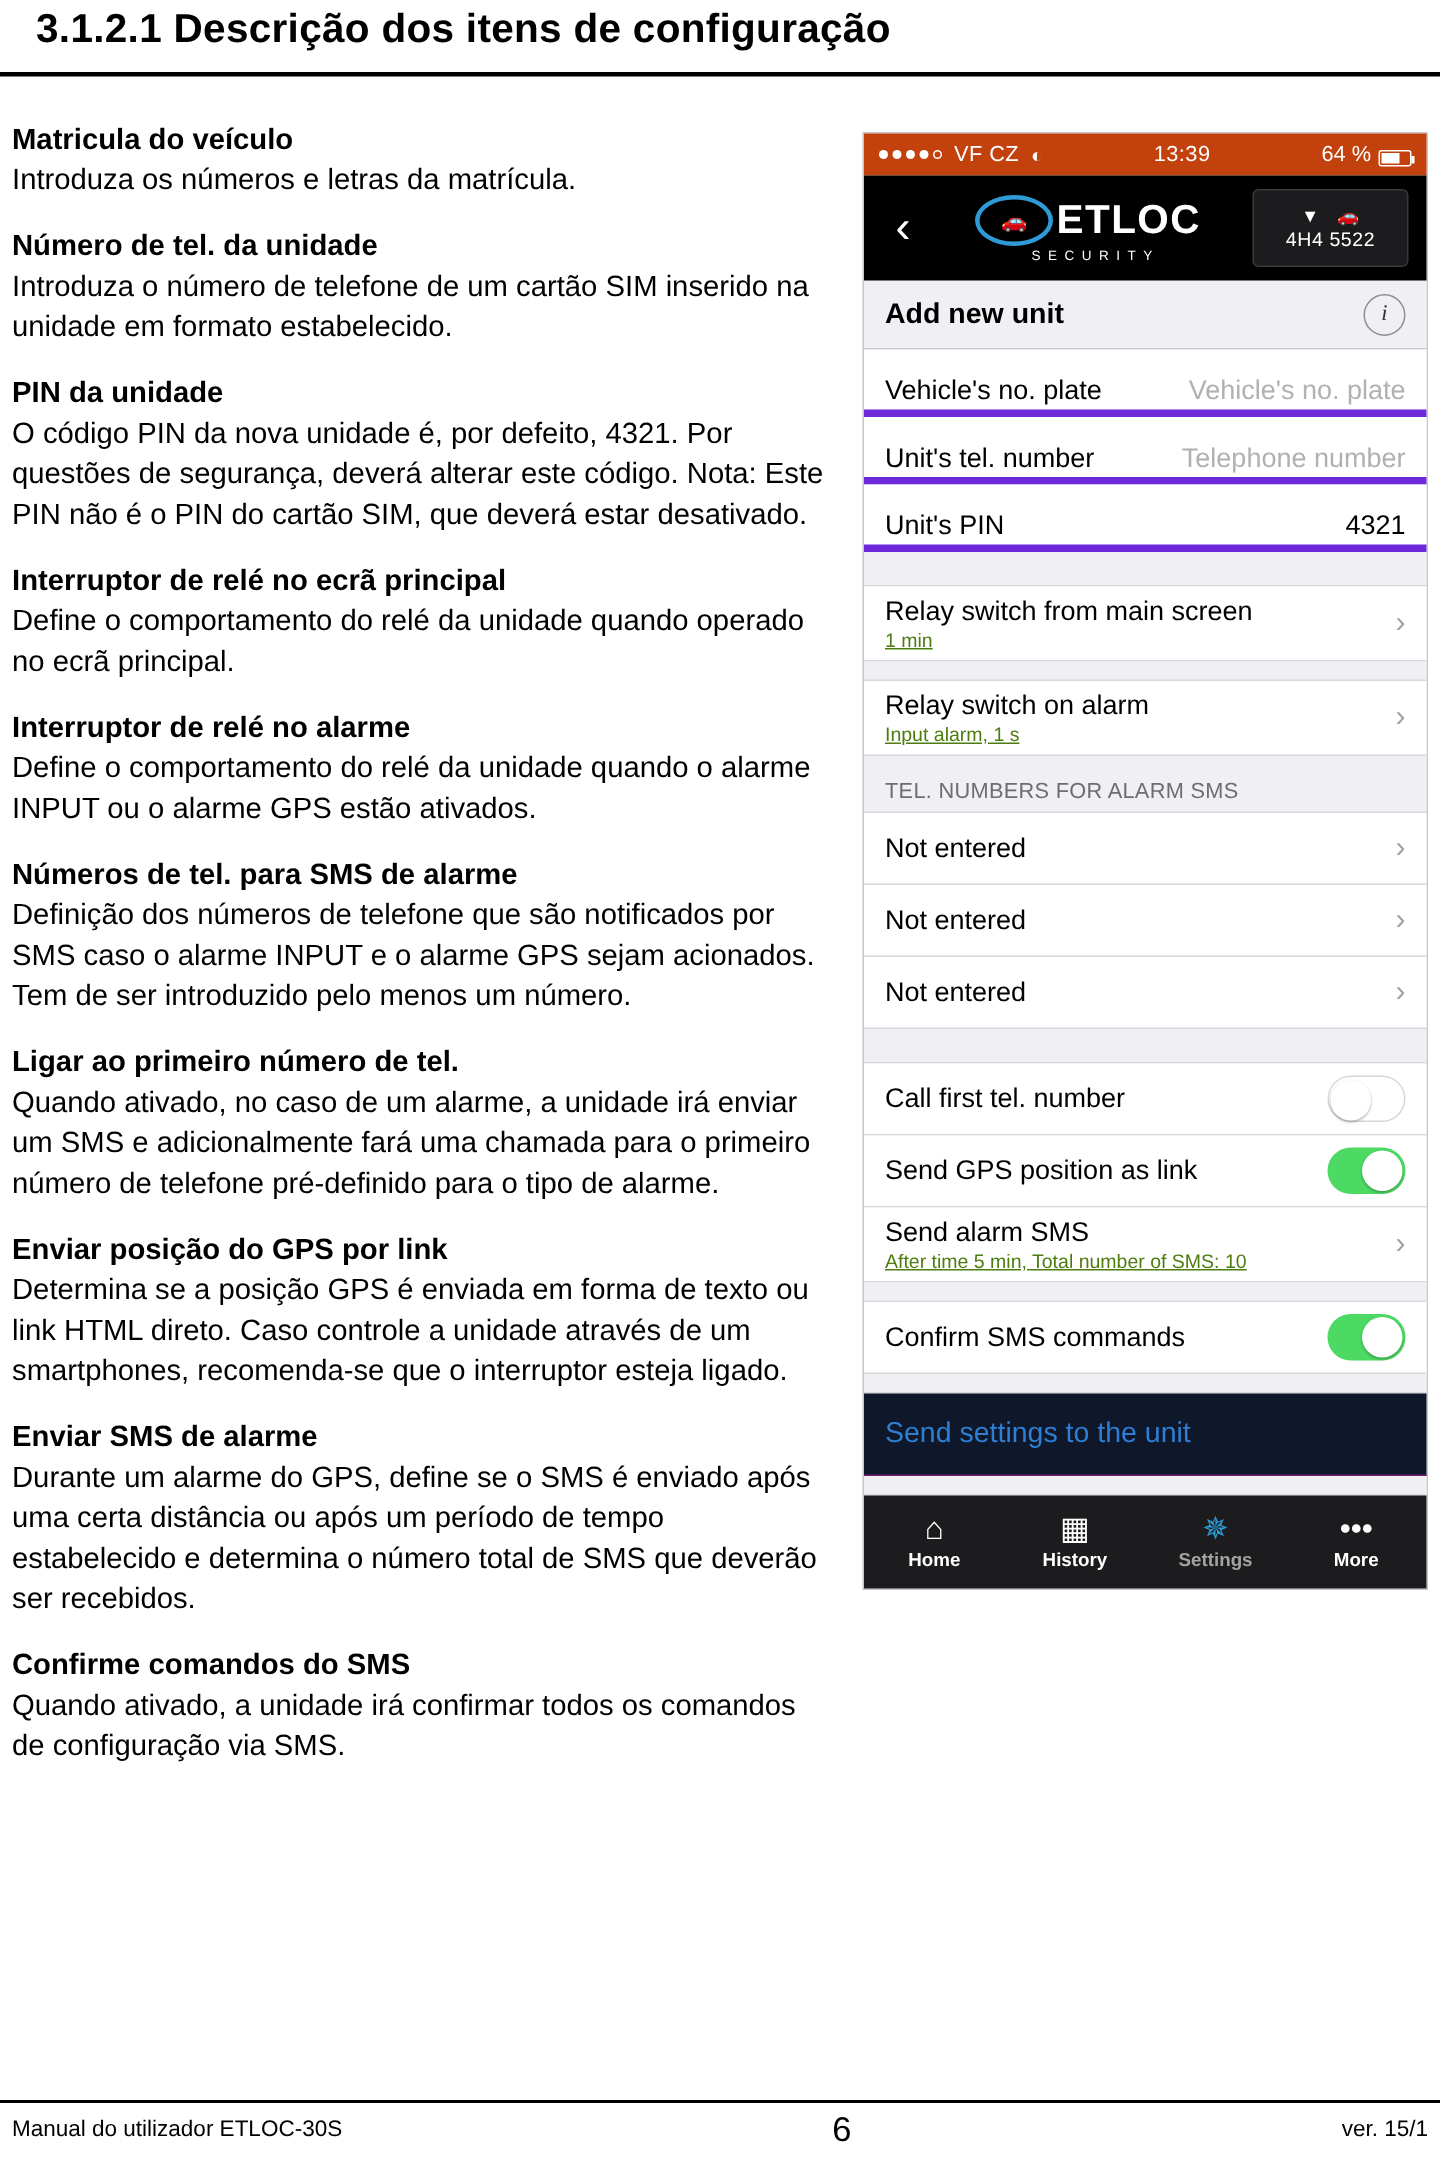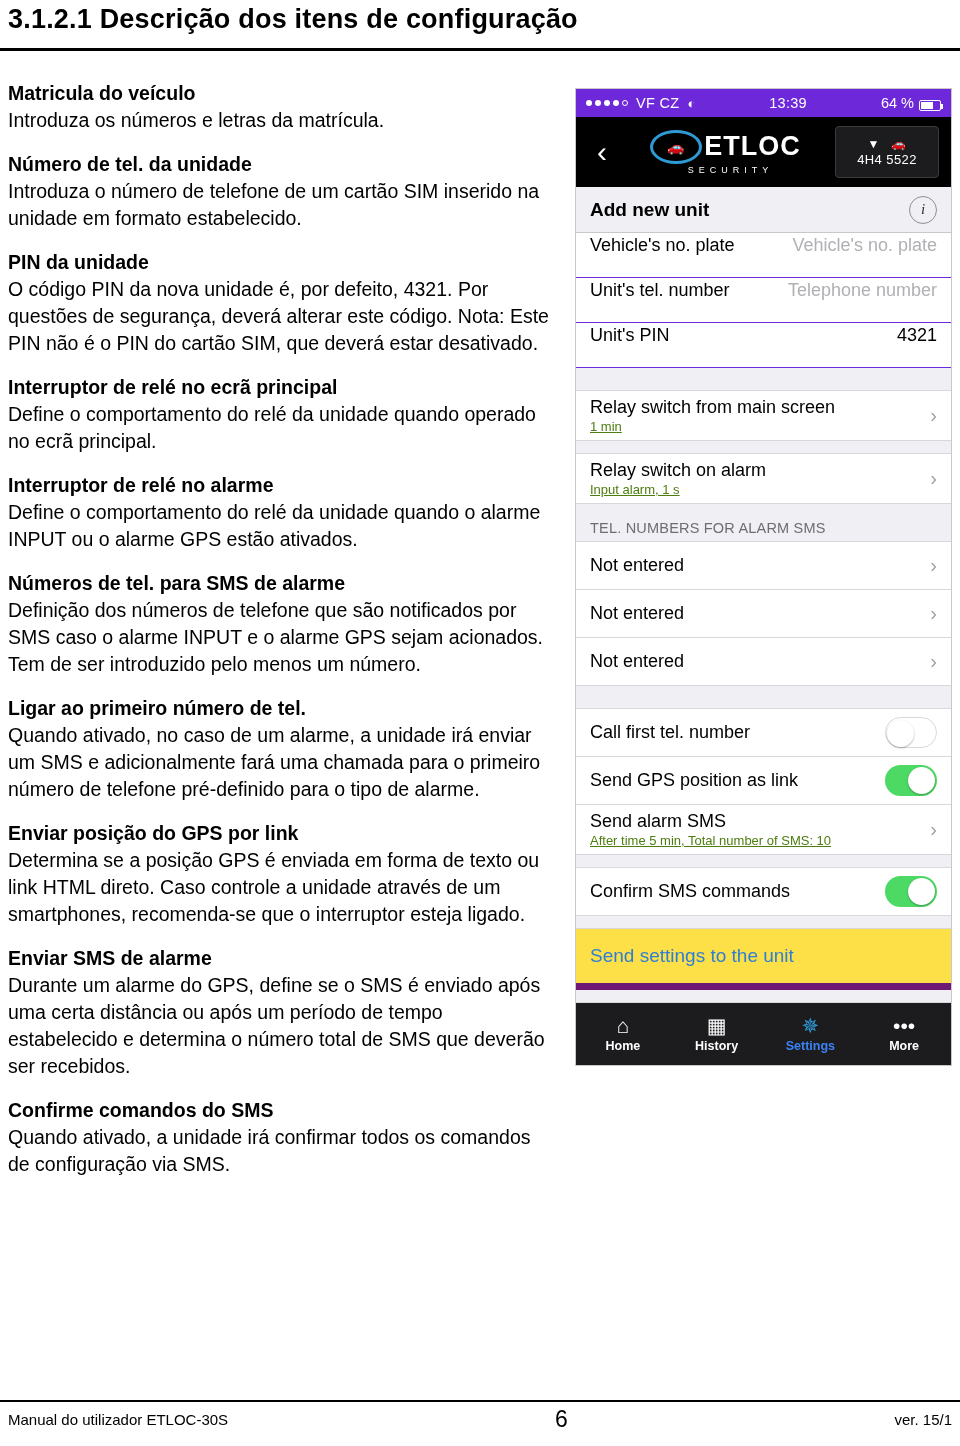--- a/index.html
+++ b/index.html
@@ -12,21 +12,21 @@
     overflow:hidden;
   }
   .page {
     position:relative;
     width:960px; height:1446px;
     box-sizing:border-box;
   }
   
   .heading {
     position:absolute;
-    left:8px; top:4px;
+    left:24px; top:4px;
     font-size:27px;
     font-weight:bold;
     letter-spacing:0.2px;
   }
   .rule {
     position:absolute;
     left:0; top:48px;
     width:960px; height:3px;
     background:#000;
   }
@@ -50,21 +50,21 @@
   .phone {
     position:absolute;
     left:575px; top:88px;
     width:377px;
     background:#efeff4;
     border:1px solid #c8c7cc;
     box-sizing:border-box;
   }
   .statusbar {
     height:28px;
-    background:#6d28d9;
+    background:#c2410c;
     color:#fff;
     display:flex;
     align-items:center;
     font-size:14.5px;
     padding:0 10px;
     box-sizing:border-box;
   }
   .sb-left { display:flex; align-items:center; gap:4px; }
   .dots { display:flex; gap:3px; align-items:center; }
   .dot { width:6px; height:6px; border-radius:50%; background:#fff; }
@@ -145,24 +145,24 @@
   .info-circle {
     width:26px; height:26px; border-radius:50%;
     border:1.5px solid #8e8e93;
     color:#333;
     display:flex; align-items:center; justify-content:center;
     font-size:15px; font-style:italic; font-family:"Liberation Serif", serif;
   }
   .row {
     background:#fff;
     min-height:45px;
-    display:flex; align-items:flex-start;
+    display:flex; align-items:flex-end;
     padding:0 14px;
     box-sizing:border-box;
-    border-bottom:1px solid #6d28d9;
+    border-bottom:5px solid #6d28d9;
     font-size:18px;
   }
   .row .lbl { color:#000; }
   .row .val { margin-left:auto; color:#000; }
   .row .ph { margin-left:auto; color:#b0b0b5; }
   .row.value-row { padding-top:2px; padding-bottom:2px; }
 
   .row2 {
     background:#fff;
     display:flex; align-items:center;
@@ -196,44 +196,44 @@
   }
   .toggle.off { background:#fff; border:1px solid #d8d8dc; }
   .toggle.on { background:#4cd964; }
   .knob {
     position:absolute; top:2px; width:27px; height:27px; border-radius:50%;
     background:#fff; box-shadow:0 1px 2px rgba(0,0,0,0.3);
   }
   .toggle.off .knob { left:1px; }
   .toggle.on .knob { right:2px; }
   .link-row {
-    background:#fde047;
+    background:#0f172a;
     min-height:50px;
     display:flex; align-items:center;
     padding:16px 14px;
     box-sizing:border-box;
-    border-bottom:7px solid #701a75;
+    border-bottom:1px solid #701a75;
   }
   .link-row .lt { font-size:19px; color:#2e7fd4; }
   .tabbar {
     background:#1c1c1e;
     height:62px;
     display:flex;
     align-items:center;
   }
   .tab {
     flex:1;
     display:flex; flex-direction:column; align-items:center; justify-content:center;
     gap:3px;
     color:#fff;
   }
   .tab .ic { font-size:21px; line-height:21px; }
   .tab .tl { font-size:12.5px; font-weight:bold; }
   .tab.active { color:#2e9bd6; }
-  .tab.active .tl { color:#3b82f6; }
+  .tab.active .tl { color:#a3a3a3; }
   
   .footer-rule {
     position:absolute; left:0; top:1400px; width:960px; height:2px; background:#000;
   }
   .footer {
     position:absolute; left:0; top:1406px; width:960px;
     display:flex; align-items:center;
     padding:0 8px; box-sizing:border-box;
     font-size:15px;
   }

